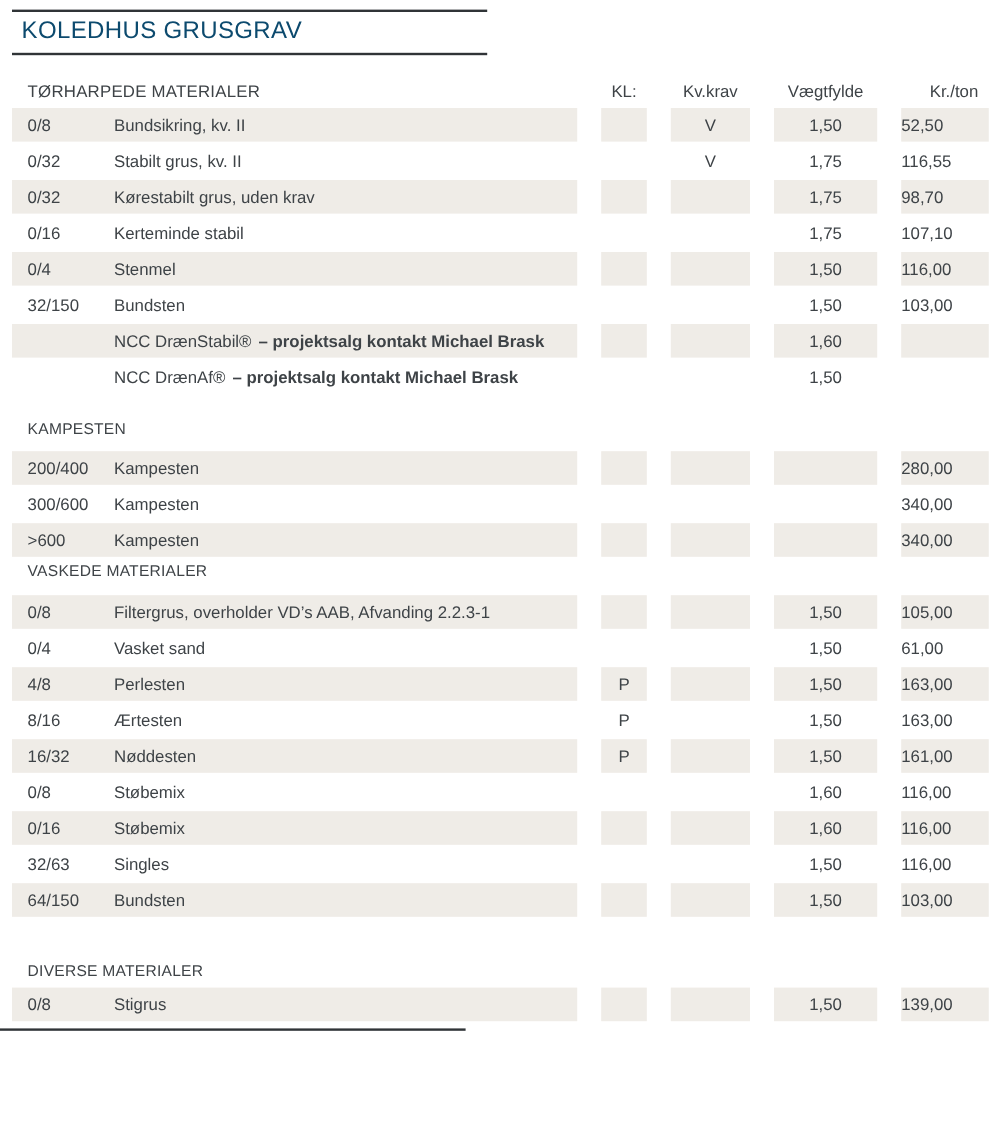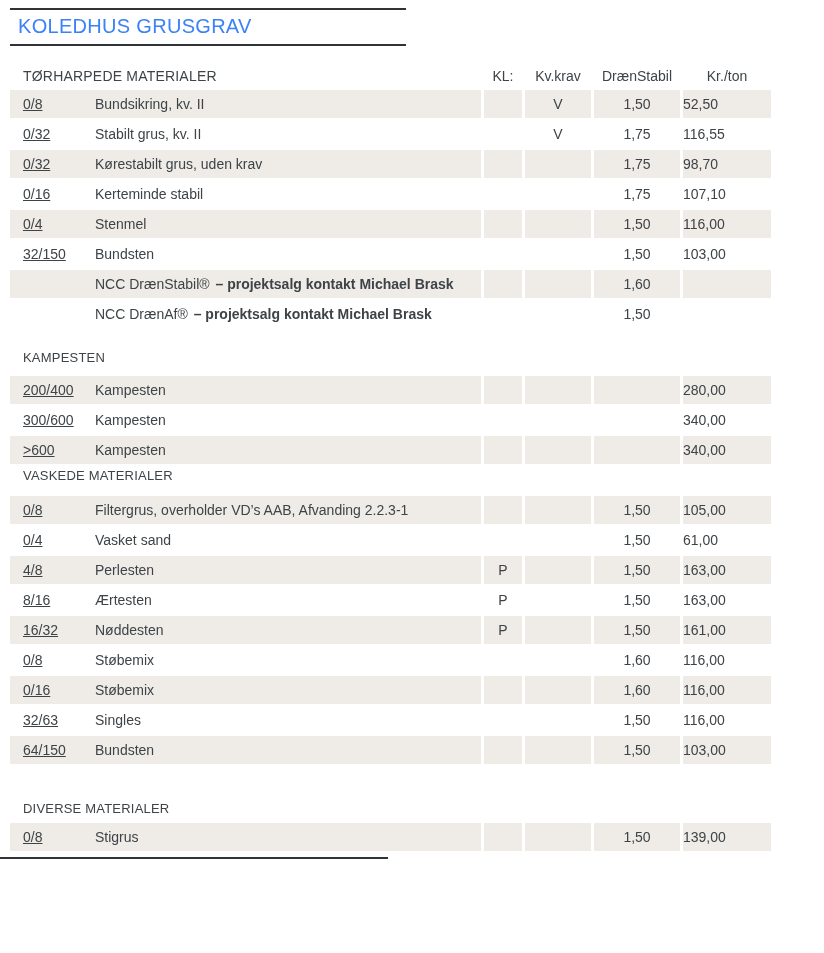--- a/index.html
+++ b/index.html
@@ -24,29 +24,29 @@
     border-top:2px solid var(--line);
     border-bottom:2px solid var(--line);
     padding:5px 0 6px 8px;
   }
   .title-block h1{
     margin:0;
     font-size:20px;
     font-weight:400;
     letter-spacing:0.3px;
     line-height:23px;
-    color:#3b82f6;
+    color:#0c4a6e;
   }
 
   
   .table{margin-left:10px;width:761px;}
   .grid{
     display:grid;
     grid-template-columns:471px 38px 66px 86px 88px;
-    column-gap:3px;
+    column-gap:20px;
   }
   .header-row{
     margin-top:16px;
     height:28px;
   }
   .header-row .cell{line-height:28px;}
   .heading-label{
     font-size:13px;
     letter-spacing:0.2px;
     padding-left:13px;
@@ -60,21 +60,21 @@
   }
   .cell{
     height:28px;
     line-height:28px;
     font-size:14px;
     white-space:nowrap;
     overflow:visible;
   }
   .row.stripe .cell{background:var(--stripe);}
   .cell.main{padding-left:13px;}
-  .cell.main .size{display:inline-block;width:72px;text-decoration:underline;}
+  .cell.main .size{display:inline-block;width:72px;}
   .cell.main .note{
     font-size:14px;
     font-weight:700;
     margin-left:2px;
   }
   .cell.main .note:empty{display:none;}
   .cell.kl,.cell.kv,.cell.vf{text-align:center;}
   .cell.price{text-align:left;padding-right:20px;box-sizing:border-box;}
   .price-note{
     position:absolute;
@@ -113,21 +113,21 @@
     <h1>KOLEDHUS GRUSGRAV</h1>
   </div>
 
   <div class="table">
 
     <div class="section sec1">
       <div class="header-row grid">
         <div class="cell main heading-label">TØRHARPEDE MATERIALER</div>
         <div class="cell colhead">KL:</div>
         <div class="cell colhead">Kv.krav</div>
-        <div class="cell colhead">DrænStabil</div>
+        <div class="cell colhead">Vægtfylde</div>
         <div class="cell colhead">Kr./ton</div>
       </div>
       <div class="rows">
           <div class="row grid stripe">
     <div class="cell main">
       <span class="size">0/8</span><span class="name">Bundsikring, kv. II</span>
       
     </div>
     <div class="cell kl"></div>
     <div class="cell kv">V</div>

